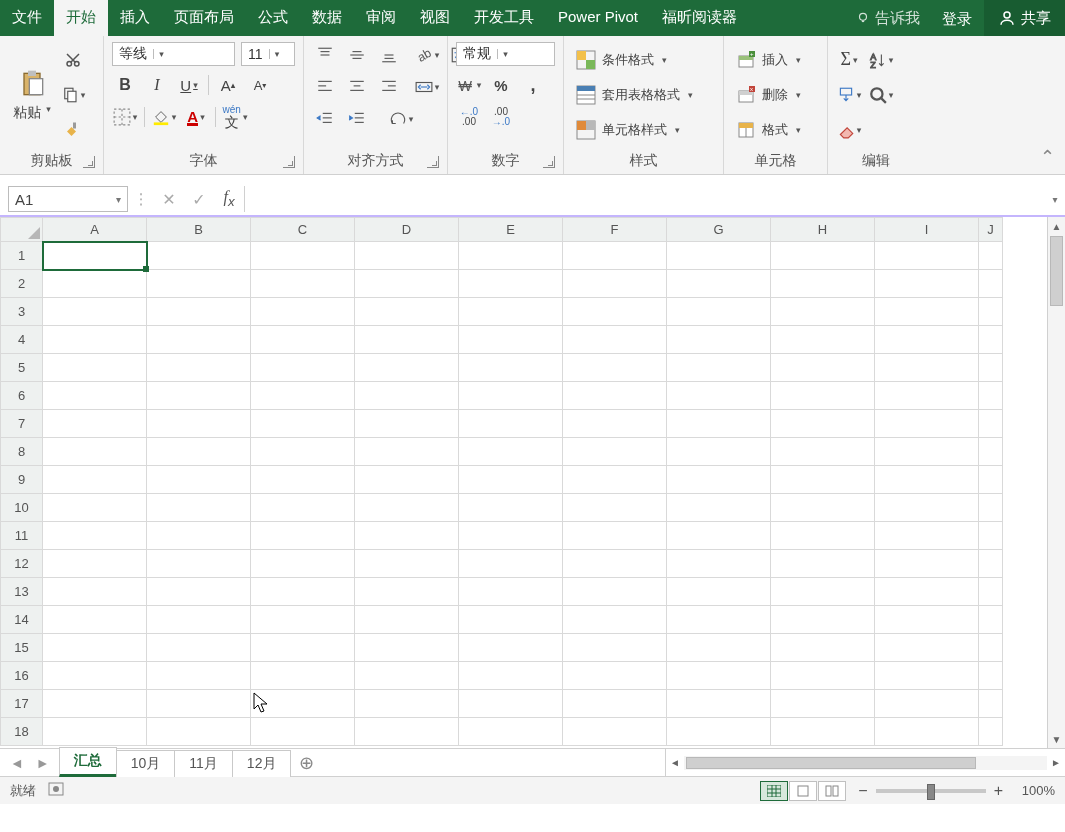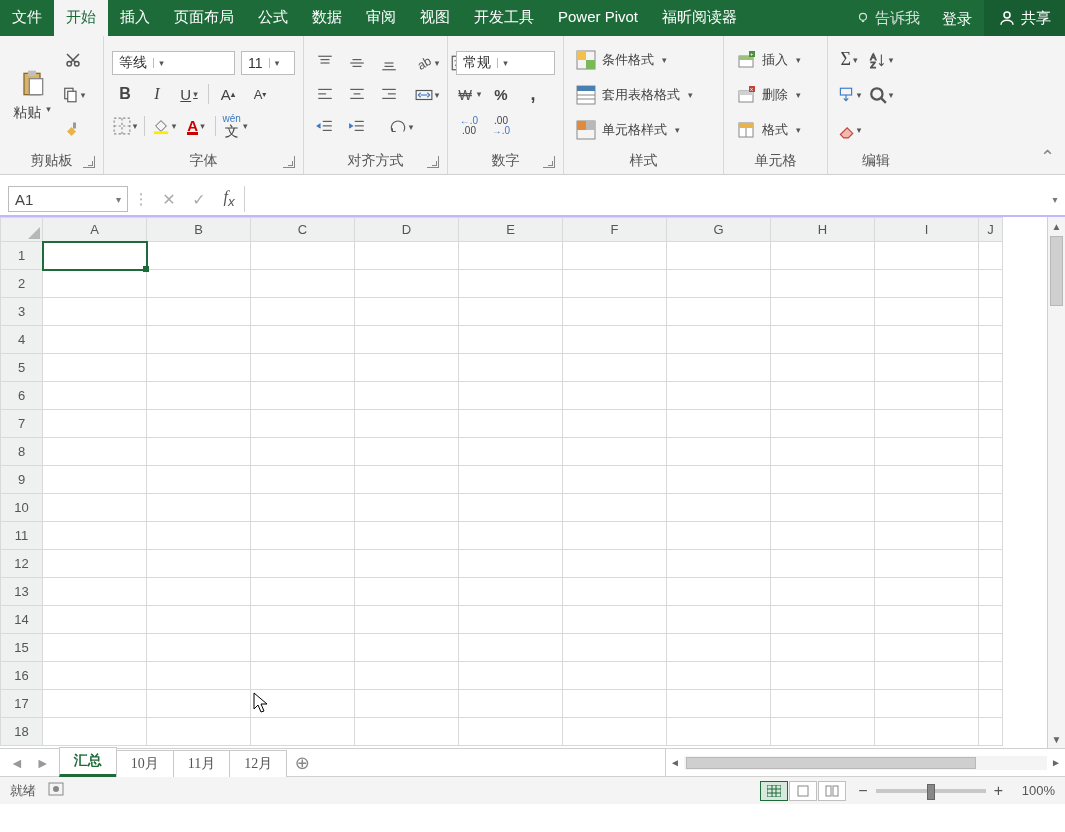--- a/index.html
+++ b/index.html
@@ -14,21 +14,21 @@
 .tell-me svg { width: 14px; height: 14px; }
 .share { display: flex; align-items: center; gap: 5px; padding: 6px 14px; height: 100%; background: #185c31; }
 
 
 .ribbon { display: flex; height: 139px; background: #f4f4f4; border-bottom: 1px solid #d0d0d0; font-size: 13px; color: #444; }
 .group { display: flex; flex-direction: column; border-right: 1px solid #d8d8d8; padding: 6px 8px 2px; }
 .group-body { flex: 1; display: flex; }
 .group-label { text-align: center; font-size: 14px; color: #555; padding: 4px 0 2px; position: relative; }
 .dlg { position: absolute; right: 0; bottom: 4px; width: 12px; height: 12px; border: 1px solid #888; border-left: none; border-top: none; }
 .dlg::after { content:""; position:absolute; right:1px; bottom:1px; width:4px; height:4px; border-right:1px solid #888; border-bottom:1px solid #888; }
-.col { display: flex; flex-direction: column; justify-content: center; }
+.col { display: flex; flex-direction: column; justify-content: flex-start; }
 .row { display: flex; align-items: center; gap: 6px; }
 .btn { display: flex; align-items: center; justify-content: center; min-width: 26px; height: 26px; cursor: pointer; color:#444; }
 .dd { font-size: 9px; color: #555; padding-left: 2px; }
 .bigbtn { display: flex; flex-direction: column; align-items: center; justify-content: center; width: 48px; cursor: pointer; }
 .bigbtn .ico { width: 32px; height: 32px; display:flex; align-items:center; justify-content:center; }
 .bigbtn .lbl { font-size: 14px; margin-top: 4px; display:flex; align-items:flex-start; gap:3px;}
 .selbox { display: flex; align-items: center; border: 1px solid #bcbcbc; background: #fff; height: 24px; }
 .selbox .txt { padding: 0 6px; font-size: 14px; color:#333; }
 .selbox .arr { width: 16px; text-align: center; border-left: 1px solid #bcbcbc; font-size: 9px; color:#555; }
 .wbtn { display: flex; align-items: center; gap: 6px; height: 28px; padding: 0 4px; cursor: pointer; }
@@ -64,21 +64,21 @@
 .vscroll { width:18px; background:#f4f4f4; border-left:1px solid #d0d0d0; display:flex; flex-direction:column; }
 .vscroll .arrow { height:18px; display:flex; align-items:center; justify-content:center; font-size:10px; color:#666; cursor:pointer;}
 .vscroll .thumb { flex:0 0 70px; margin:1px 2px; background:#cfcfcf; border:1px solid #b8b8b8;}
 .vscroll .track { flex:1; }
 
 
 .sheetbar { height: 28px; background:#fff; border-top:1px solid #d0d0d0; display:flex; align-items:stretch; font-size:14px; color:#555;}
 .nav { display:flex; align-items:center; padding:0 10px; gap:12px; color:#999;}
 .nav span{cursor:pointer;}
 .stabs { display:flex; align-items:flex-end; }
-.stab { padding: 4px 14px; border:1px solid #c9c9c9; border-bottom:none; background:#fff; cursor:pointer; margin-left:-1px; position:relative; top:1px;font-family:Liberation Serif, serif;}
+.stab { padding: 4px 14px; border:1px solid #c9c9c9; border-bottom:none; background:#fff; cursor:pointer; margin-left:-1px; position:relative; top:1px;}
 .stab.active { border-bottom:3px solid #1e6b3a; color:#1e6b3a; font-weight:bold; background:#fff; }
 .addtab { width:30px; display:flex; align-items:center; justify-content:center; color:#888; cursor:pointer; font-size:18px;}
 .hscroll { margin-left:auto; width:400px; display:flex; align-items:center; border-left:1px solid #d0d0d0;}
 .hscroll .arrow{width:18px;text-align:center;font-size:10px;color:#666;cursor:pointer;}
 .hscroll .track{flex:1;height:14px;background:#f4f4f4;position:relative;}
 .hscroll .thumb{position:absolute;left:2px;top:1px;height:12px;width:290px;background:#cfcfcf;border:1px solid #b8b8b8;}
 
 
 .status { height:28px; background:#f4f4f4; border-top:1px solid #d0d0d0; display:flex; align-items:center; font-size:13px; color:#555; padding:0 10px; gap:12px;}
 .status .views{margin-left:auto; display:flex; gap:1px;}

